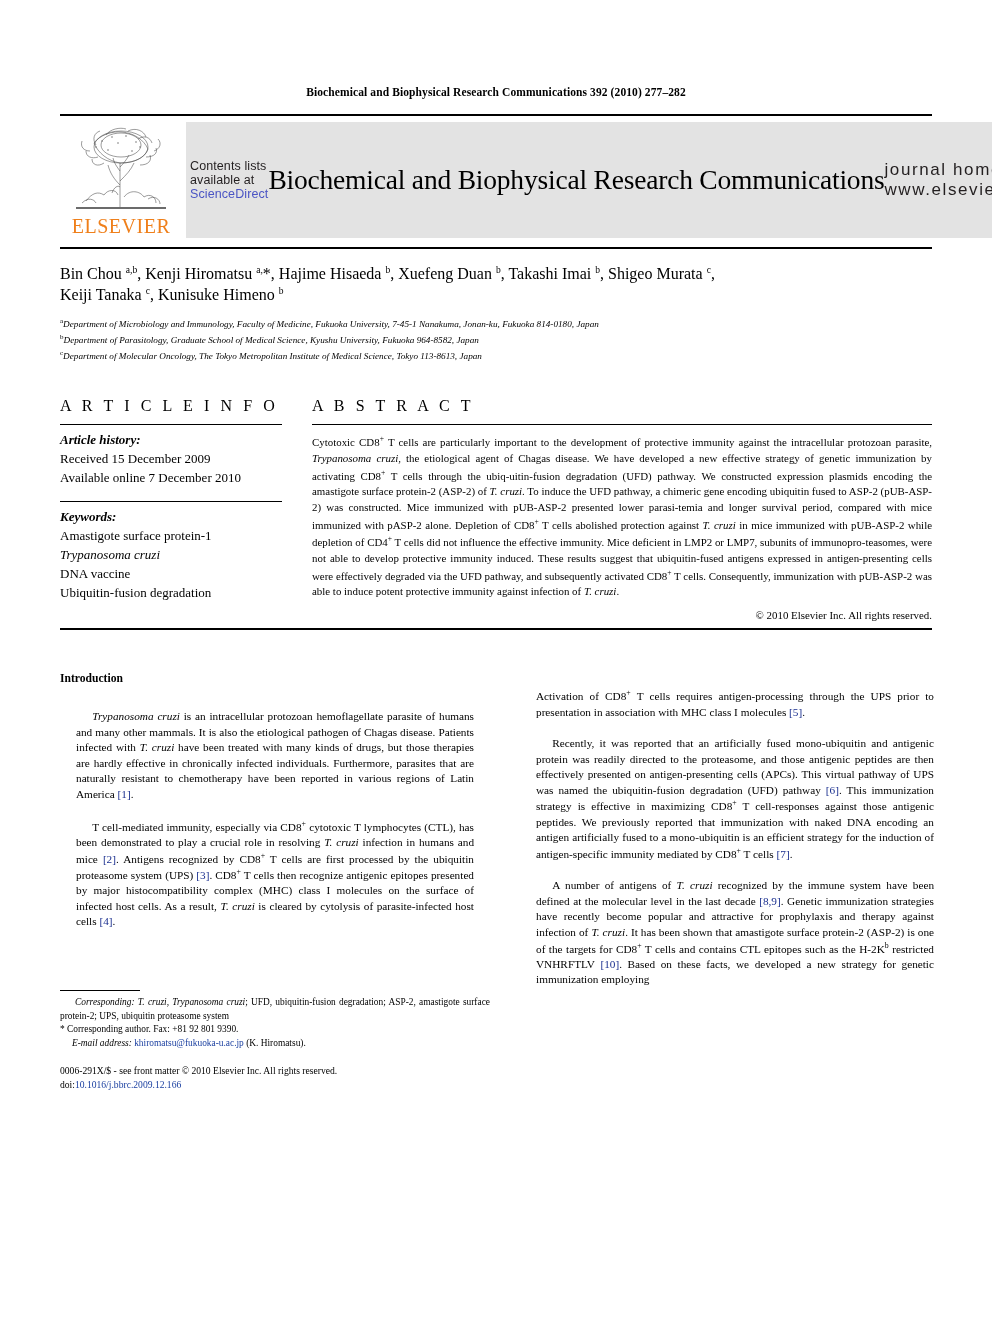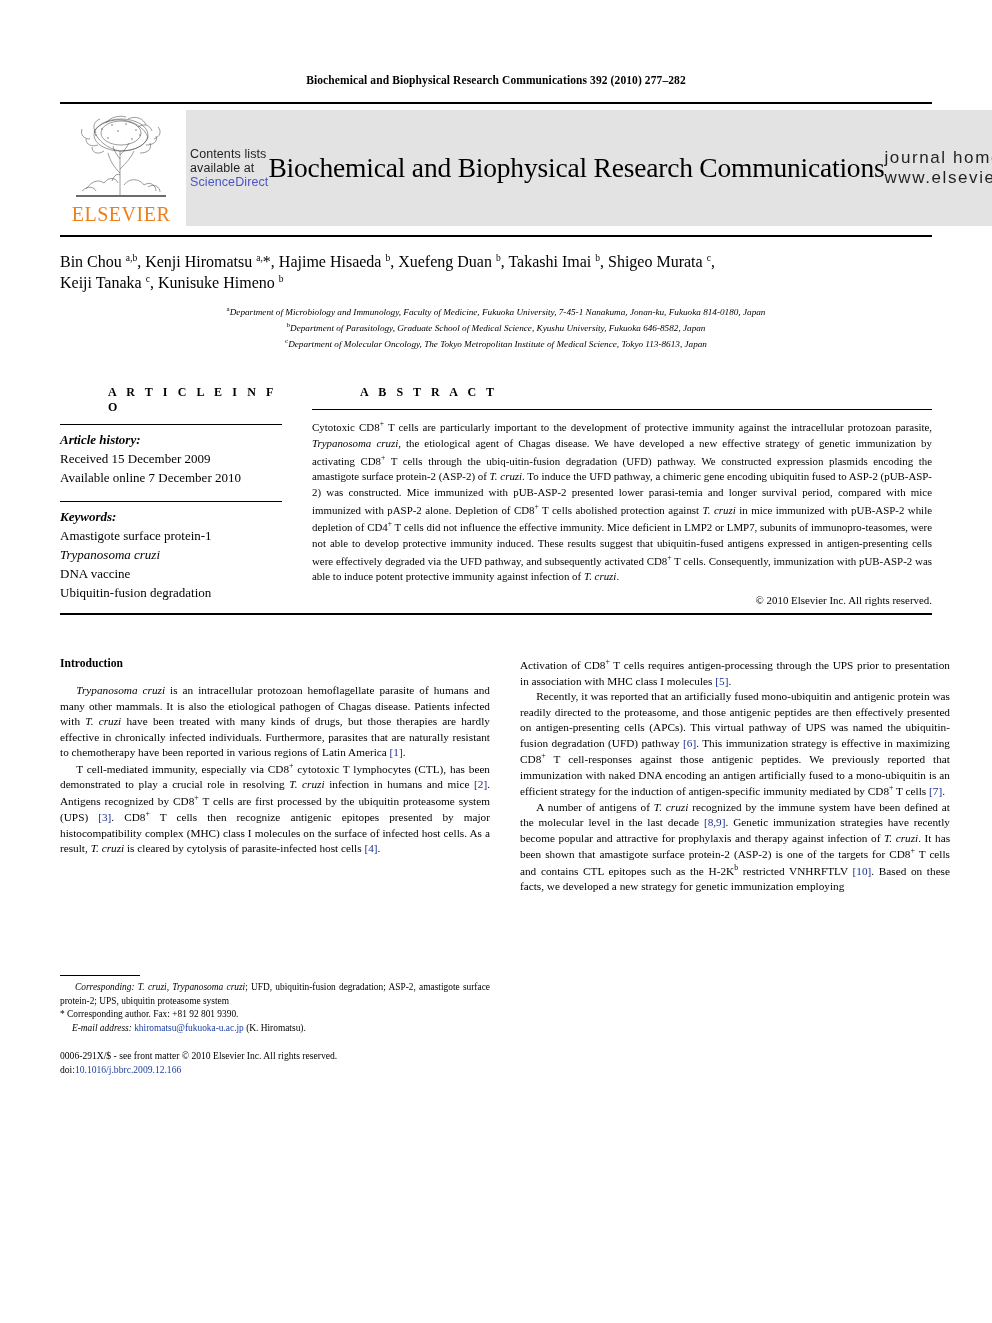--- a/index.html
+++ b/index.html
@@ -5,21 +5,21 @@
   * { box-sizing: border-box; }
   html, body { margin:0; padding:0; }
   body {
     width: 992px; height: 1323px;
     background: #ffffff;
     font-family: "Liberation Serif", "DejaVu Serif", serif;
     color: #000;
     position: relative;
     overflow: hidden;
   }
-  .page { width:992px; height:1323px; position:relative; padding: 0 60px; }
+  .page { width:992px; height:1323px; position:relative; padding: 12px 60px; }
 
   
   .runhead {
     text-align:center;
     font-size: 11.5px;
     font-weight: bold;
     letter-spacing: .1px;
     padding-top: 74px;
     color:#000;
   }
@@ -125,38 +125,36 @@
     font-size: 16px;
     line-height: 1.34;
     margin-top: 14px;
   }
   .authors sup { font-size: 9.5px; vertical-align: super; }
   .affil {
     font-size: 9.2px;
     font-style: italic;
     line-height: 1.5;
     margin-top: 10px;
-    text-align: center;
   }
   .affil sup { font-style:normal; font-size:7px; vertical-align:super; }
 
   
   .infoabs {
     display:flex;
     margin-top: 34px;
     gap: 30px;
   }
   .col-info { width: 222px; flex:0 0 222px; }
   .col-abs  { flex:1 1 auto; }
   .sechead {
     font-family:"Liberation Serif", serif;
-    font-size: 12px;
-    font-weight:bold;
+    font-size: 16px;
+    font-weight:normal;
     letter-spacing: 3.6px;
-    margin-left: 48px;
   }
   .hr-thin { border-top: 1.6px solid #000; margin-top: 9px; }
   .info-block { font-size: 13px; line-height: 1.46; padding-top: 6px; }
   .info-block .lbl { font-style: italic; font-weight:bold; }
   .info-block.kw { padding-top:6px; }
   .kw-sep { border-top: 1.1px solid #000; margin-top: 13px; }
   .abstract {
     font-size: 10.9px;
     line-height: 1.455;
     text-align: justify;
@@ -176,27 +174,27 @@
   .body-cols {
     display:flex;
     gap: 30px;
     margin-top: 42px;
     height: 420px;
   }
   .bcol { width: 430px; flex:0 0 430px; position:relative; }
   .bcol.right { padding-top: 0; }
   .h2 {
     font-size: 11.6px; font-weight:bold;
-    margin-bottom: 13px;
+    margin-bottom: 24px;
   }
   p.body {
     font-size: 11.25px;
     line-height: 1.385;
     text-align: justify;
-    margin: 0;
+    margin: 16px;
     hyphens: none;
   }
   p.body + p.body { text-indent: 1.45em; }
   p.body i { font-style: italic; }
   p.body sup { font-size: 7.8px; vertical-align: super; }
   .ref { color: #1a2f8f; }
 
   
   .footnotes {
     position:absolute;
@@ -294,21 +292,21 @@
   <div class="rule-thick"></div>
 
 
   <div class="authors">
     Bin Chou <sup>a,b</sup>, Kenji Hiromatsu <sup>a,</sup>*, Hajime Hisaeda <sup>b</sup>, Xuefeng Duan <sup>b</sup>, Takashi Imai <sup>b</sup>, Shigeo Murata <sup>c</sup>,<br>
     Keiji Tanaka <sup>c</sup>, Kunisuke Himeno <sup>b</sup>
   </div>
 
   <div class="affil">
     <div><sup>a</sup><span>Department of Microbiology and Immunology, Faculty of Medicine, Fukuoka University, 7-45-1 Nanakuma, Jonan-ku, Fukuoka 814-0180, Japan</span></div>
-    <div><sup>b</sup><span>Department of Parasitology, Graduate School of Medical Science, Kyushu University, Fukuoka 646-8582, Japan</span></div>
+    <div><sup>b</sup><span>Department of Parasitology, Graduate School of Medical Science, Kyushu University, Fukuoka 964-8582, Japan</span></div>
     <div><sup>c</sup><span>Department of Molecular Oncology, The Tokyo Metropolitan Institute of Medical Science, Tokyo 113-8613, Japan</span></div>
   </div>
 
   <div class="infoabs">
 
     <div class="col-info">
       <div class="sechead">A R T I C L E    I N F O</div>
       <div class="hr-thin"></div>
       <div class="info-block">
         <div class="lbl">Article history:</div>

